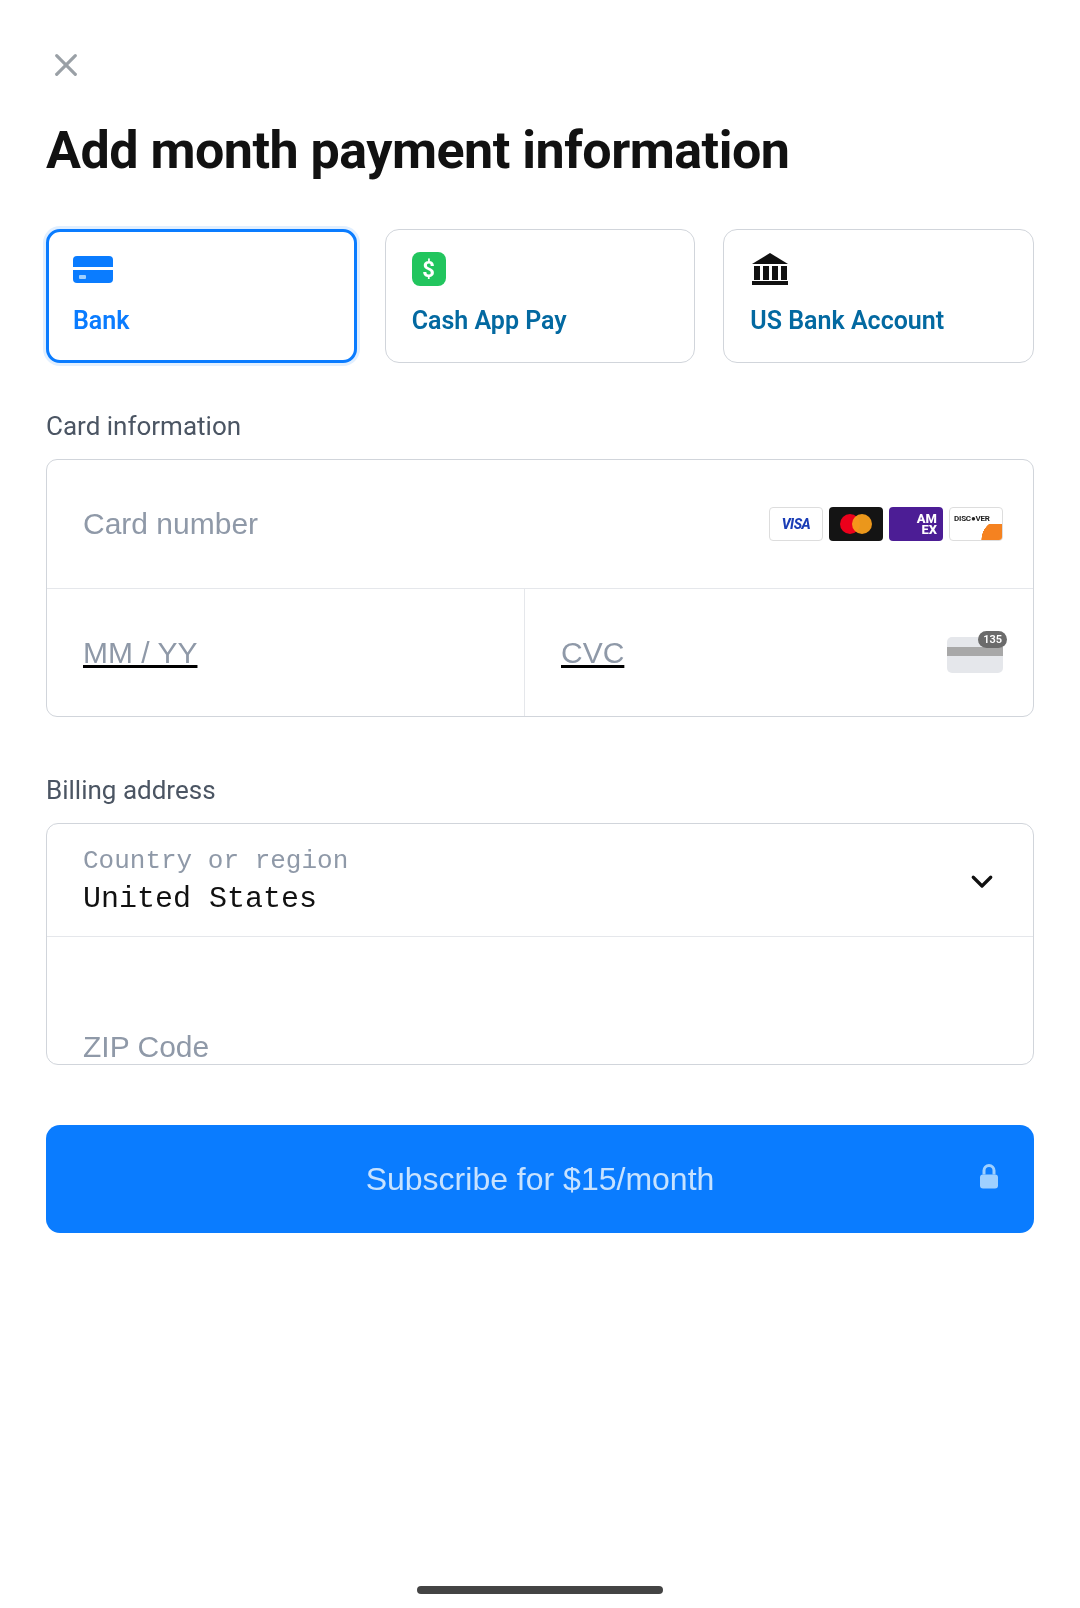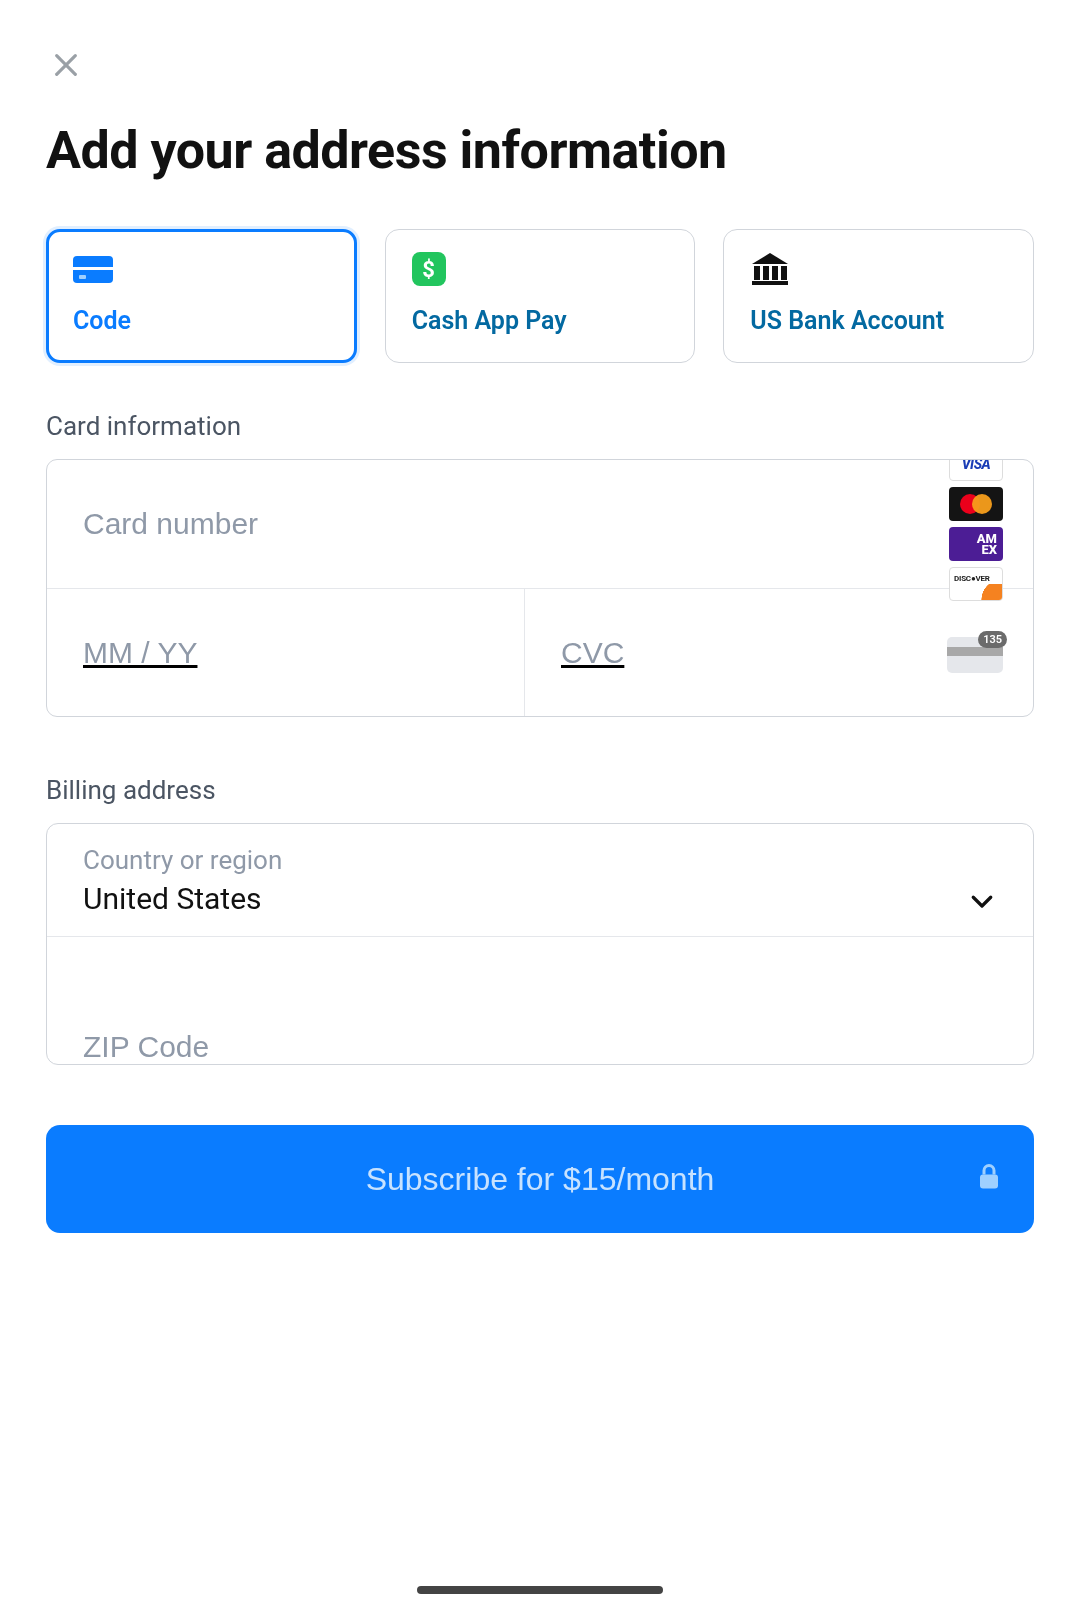--- a/index.html
+++ b/index.html
@@ -92,21 +92,20 @@
       font-size: 30px;
       color: #111;
       outline: none;
       background: transparent;
     }
     .cn-input::placeholder { color: #8f99a8; }
     .brand-icons {
       display: flex;
       gap: 6px;
       align-items: center;
-      flex-direction: column;
     }
     .brand {
       width: 54px;
       height: 34px;
       border-radius: 4px;
       display: flex;
       align-items: center;
       justify-content: center;
       font-size: 10px;
       font-weight: 700;
@@ -166,22 +165,23 @@
 
     .billing-group {
       border: 1.5px solid #d1d5db;
       border-radius: 12px;
       overflow: hidden;
       margin-bottom: 60px;
     }
     .country-row {
       padding: 22px 36px 20px 36px;
       display: flex;
-      align-items: flex-end;
+      align-items: center;
       height: 112px;
+      font-family: Liberation Mono, monospace;
     }
     .country-text { flex: 1; display: flex; flex-direction: column; gap: 6px; }
     .country-label { font-size: 26px; color: #8f99a8; }
     .country-value { font-size: 30px; color: #111; }
     .chevron { width: 30px; height: 30px; }
     .zip-row {
       border-top: 1.5px solid #e5e7eb;
       padding: 0 36px;
       height: 128px;
       display: flex;
@@ -241,34 +241,34 @@
 
 <div class="screen">
 
   <div class="close-btn">
     <svg width="32" height="32" viewBox="0 0 24 24" fill="none" stroke="#9aa0a6" stroke-width="2.4" stroke-linecap="round">
       <line x1="5" y1="5" x2="19" y2="19"></line>
       <line x1="19" y1="5" x2="5" y2="19"></line>
     </svg>
   </div>
 
-  <h1 class="title">Add your address information</h1>
+  <h1 class="title">Add month payment information</h1>
 
   <div class="payment-methods">
 
     <div class="pm-option selected">
       <div class="pm-icon">
         <div style="position:relative;width:40px;height:27px;">
           <div class="card-icon-top"></div>
           <div class="card-icon-gap"></div>
           <div class="card-icon-bottom"></div>
           <div class="card-icon-dot"></div>
         </div>
       </div>
-      <div class="pm-label">Code</div>
+      <div class="pm-label">Bank</div>
     </div>
 
     <div class="pm-option">
       <div class="pm-icon">
         <div class="cashapp-icon">$</div>
       </div>
       <div class="pm-label">Cash App Pay</div>
     </div>
 
     <div class="pm-option">

